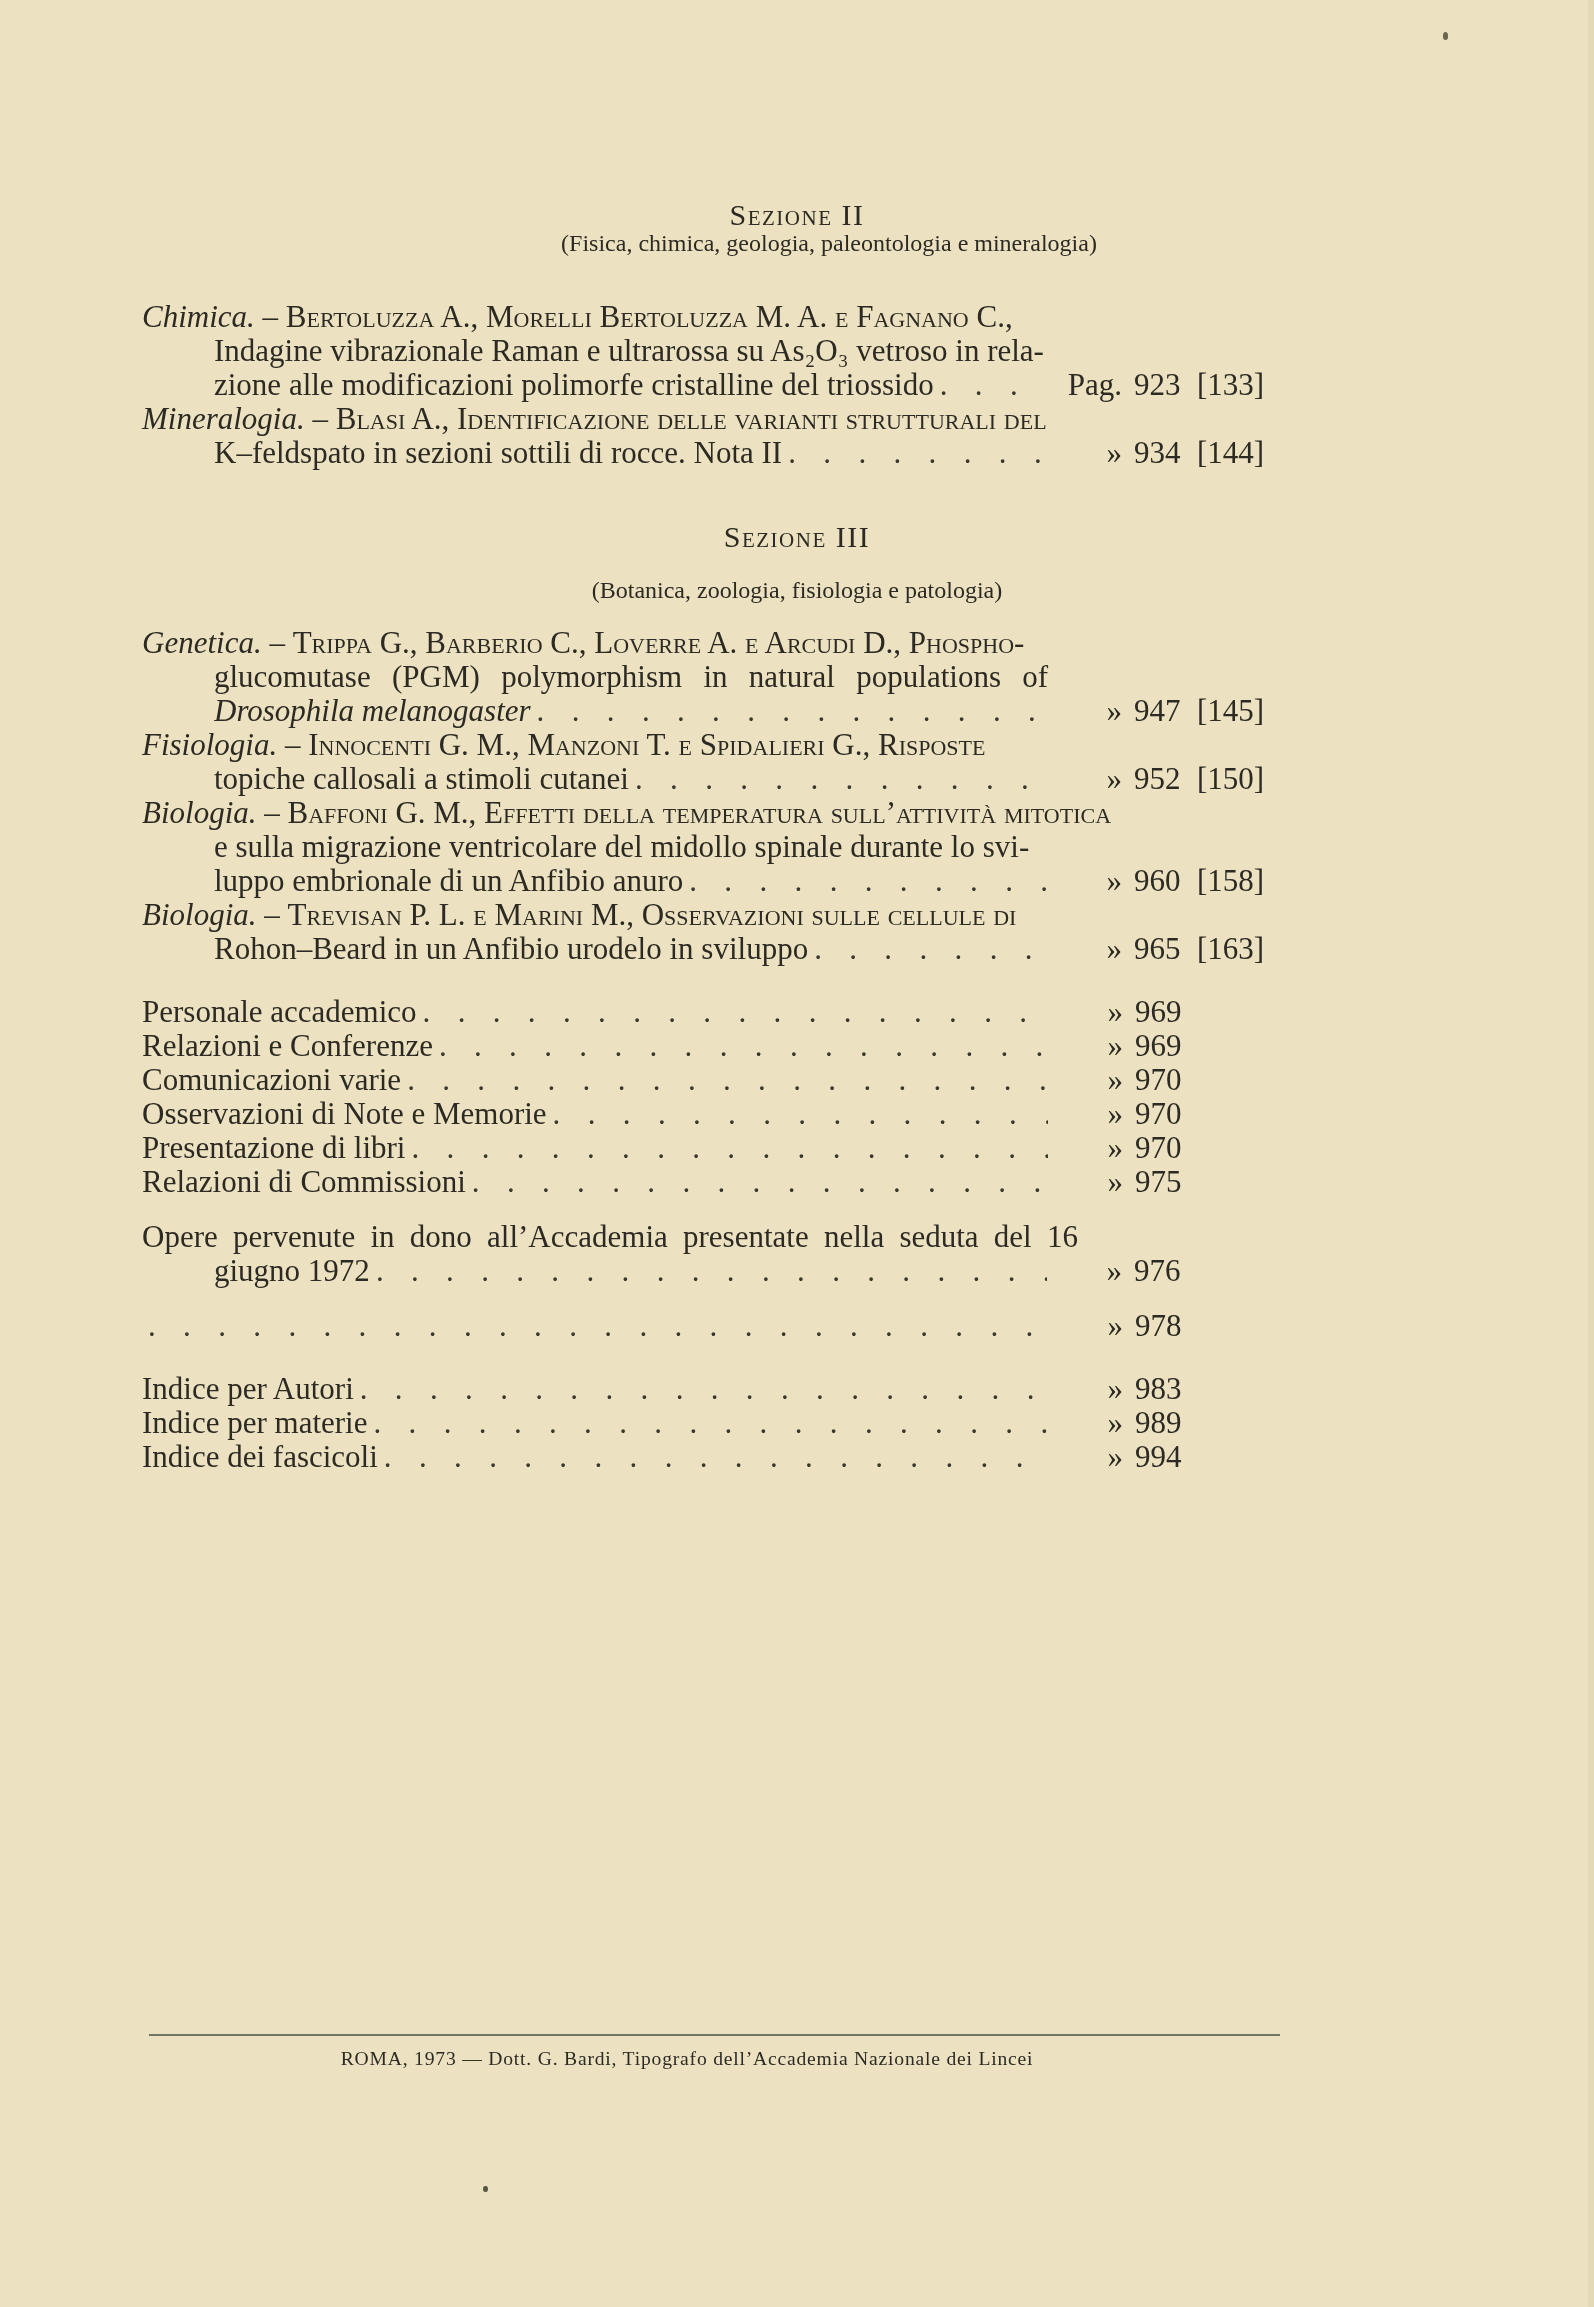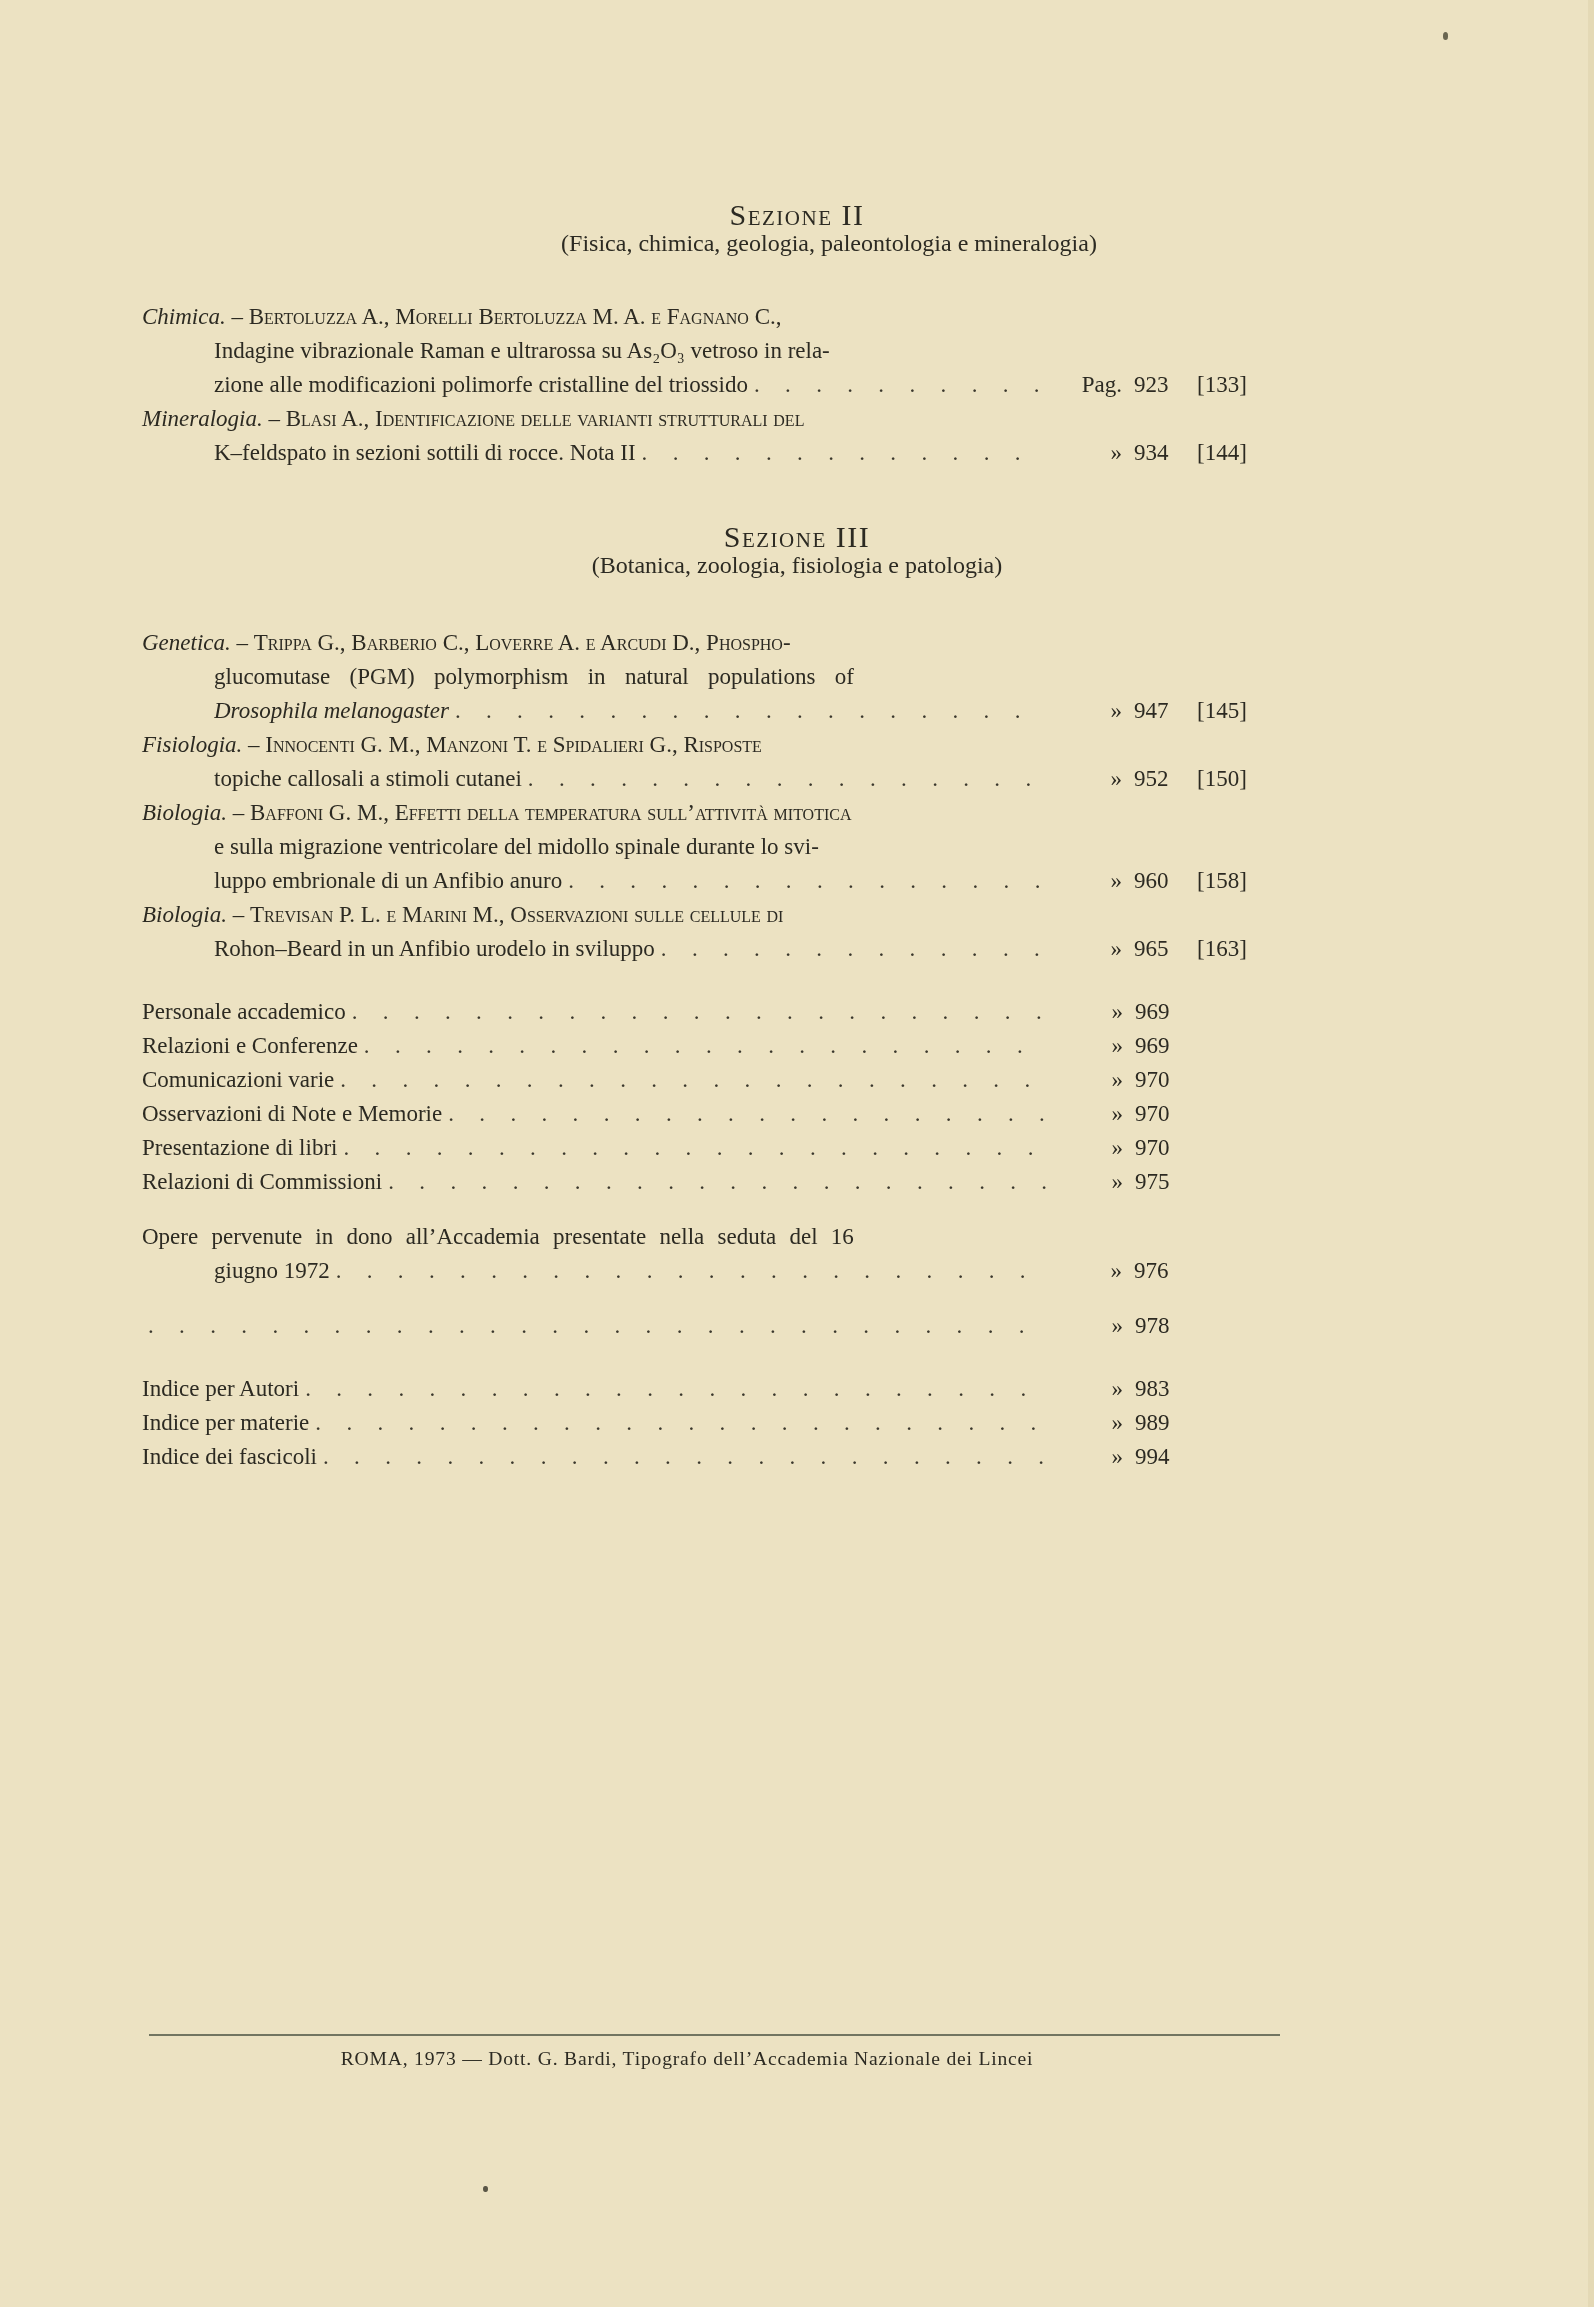--- a/index.html
+++ b/index.html
@@ -22,21 +22,21 @@
       position: absolute; left: 0; width: 1594px; text-align: center;
       font-size: 30px; letter-spacing: 1.5px; font-variant: small-caps;
     }
     .section-sub {
       position: absolute; left: 0; width: 1594px; text-align: center;
       font-size: 24px;
     }
 
     .toc {
       position: absolute; left: 142px; width: 1131px;
-      font-size: 23px; line-height: 34px;
+      font-size: 31px; line-height: 34px;
     }
     .entry { position: relative; }
     .line { display: flex; align-items: baseline; white-space: nowrap; height: 34px; }
     .line .text { flex: 0 1 auto; overflow: hidden; }
     .line.indent { padding-left: 72px; }
     .line .leader {
       flex: 1; overflow: hidden; white-space: nowrap; margin-left: 6px; margin-right: 7.5px;
       letter-spacing: 9.8px; color: #3a372c;
     }
     .line .leader::before {
@@ -116,21 +116,21 @@
         <div class="ref-col">
           <span class="pag">»</span>
           <span class="num">934</span>
           <span class="orig">[144]</span>
         </div>
       </div>
     </div>
   </div>
 
   <div class="section-title" style="top:520px;">Sezione III</div>
-  <div class="section-sub" style="top:552px;">(Botanica, zoologia, fisiologia e patologia)</div>
+  <div class="section-sub" style="top:577px;">(Botanica, zoologia, fisiologia e patologia)</div>
 
   <div class="toc" style="top:626px;">
 
     <div class="entry">
       <div class="line">
         <div class="body-area">
           <span class="ital">Genetica.</span>&nbsp;–&nbsp;<span class="sc">Trippa G., Barberio C., Loverre A. e Arcudi D., Phospho-</span>
         </div>
       </div>
       <div class="line indent">

